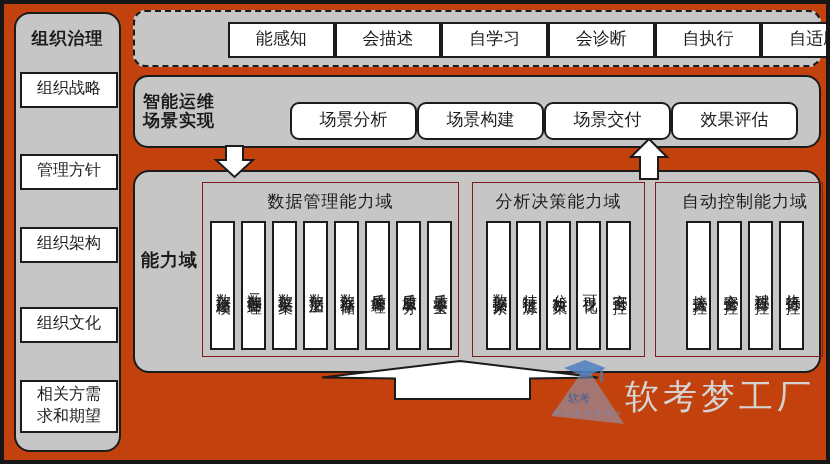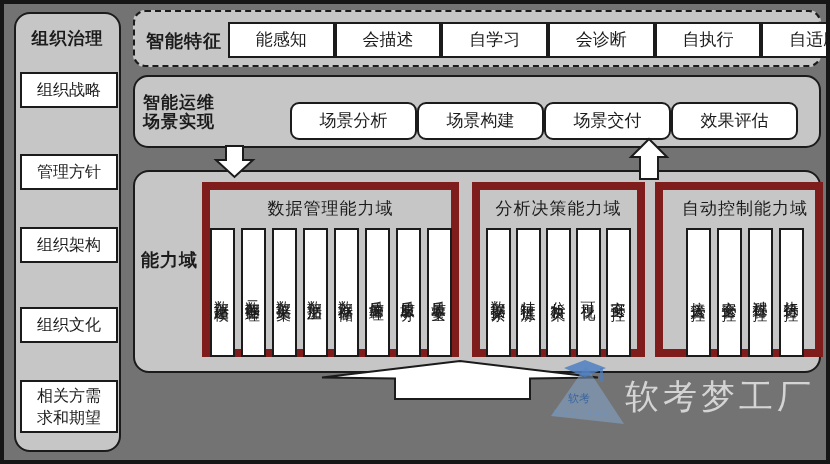--- a/index.html
+++ b/index.html
@@ -1,20 +1,20 @@
 <!DOCTYPE html>
 <html><head>
 <meta charset="utf-8">
 <style>
   * { margin:0; padding:0; box-sizing:border-box; }
   html,body { background:#ffffff; }
   .stage {
     position:relative; width:830px; height:464px;
-    background:#737373; border:4px solid #161616;
-    font-family:Liberation Sans, sans-serif;
+    background:#c2410c; border:4px solid #161616;
+    font-family:Liberation Mono, monospace;
     color:#1b1b1b; overflow:hidden;
   }
   .panel { position:absolute; border:2.5px solid #1b1b1b; background:#c6c6c6; }
   .box {
     background:#ffffff; border:2px solid #1b1b1b;
     display:flex; align-items:center; justify-content:center;
     font-size:17px; text-align:center; line-height:1.35;
   }
   
   .sidebar { left:10px; top:8px; width:107px; height:440px; border-radius:16px; }
@@ -28,21 +28,21 @@
   .features-row { position:absolute; left:93px; top:10px; width:640px; height:36px; display:flex; gap:0; }
   .features-row .box { flex:1; }
   
   .scenarios { left:129px; top:71px; width:688px; height:73px; border-radius:15px; }
   .scen-label { position:absolute; left:8px; top:16px; font-weight:bold; font-size:17px; line-height:19px; letter-spacing:1px; }
   .scen-row { position:absolute; left:88px; top:25px; width:642px; height:38px; display:flex; justify-content:center; }
   .scen-row .box { width:127px; border-radius:9px; }
   
   .capability { left:129px; top:166px; width:688px; height:203px; border-radius:16px; }
   .cap-label { left:6px; top:76px; }
-  .group { position:absolute; top:10px; height:175px; border:8px solid #7f1d1d; display:flex; flex-direction:column; align-items:center; }
+  .group { position:absolute; top:10px; height:175px; border:1px solid #7f1d1d; display:flex; flex-direction:column; align-items:center; }
   .group-title { margin-top:7px; font-size:17px; letter-spacing:1px; white-space:nowrap; }
   .group-items { margin-top:8px; display:flex; }
   .g1 { left:67px;  width:257px; } .g1 .group-items { gap:6px; }
   .g2 { left:337px; width:173px; } .g2 .group-items { gap:5px; }
   .g3 { left:520px; width:168px;padding-left:12px; } .g3 .group-items { gap:6px; }
   .vbox { width:25px; height:129px; background:#ffffff; border:2px solid #1b1b1b; display:flex; align-items:center; justify-content:center; }
   .vtext { writing-mode:vertical-rl; text-orientation:upright; font-size:15px; letter-spacing:2px; line-height:1; }
   
   .elements { left:129px; top:386px; width:688px; height:62px; border-radius:15px; }
   .elements .panel-label { left:10px; top:20px; }
@@ -66,21 +66,20 @@
   <div class="panel sidebar">
     <div class="sidebar-title">组织治理</div>
     <div class="box sbox" style="top:58px">组织战略</div>
     <div class="box sbox" style="top:140px">管理方针</div>
     <div class="box sbox" style="top:213px">组织架构</div>
     <div class="box sbox" style="top:293px">组织文化</div>
     <div class="box sbox tall" style="top:366px">相关方需求和期望</div>
   </div>
 
   <div class="panel features">
-    <div class="panel-label">智能特征</div>
     <div class="features-row">
       <div class="box">能感知</div>
       <div class="box">会描述</div>
       <div class="box">自学习</div>
       <div class="box">会诊断</div>
       <div class="box">自执行</div>
       <div class="box">自适应</div>
     </div>
   </div>
 

